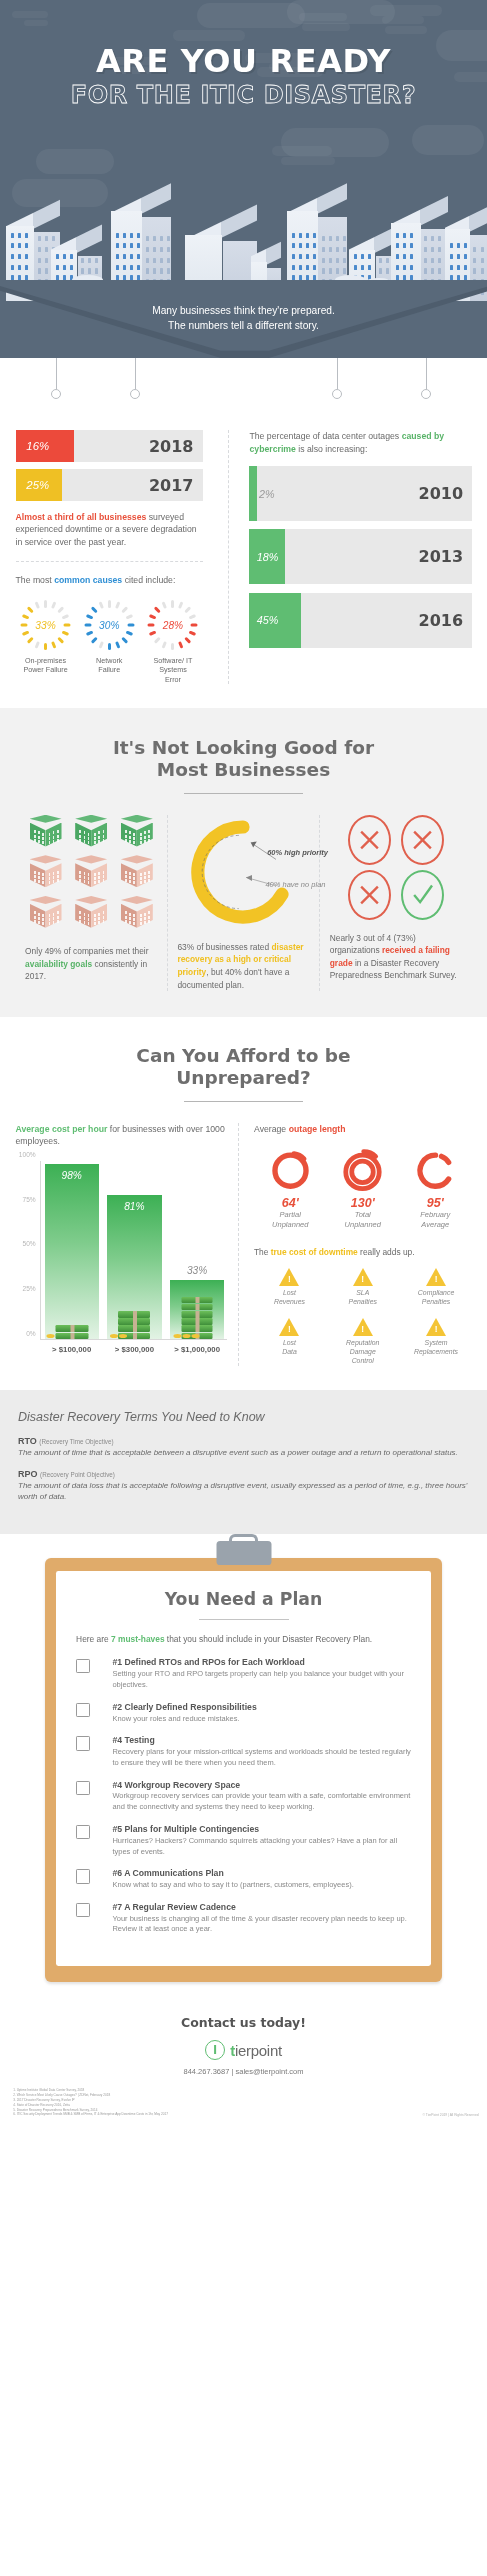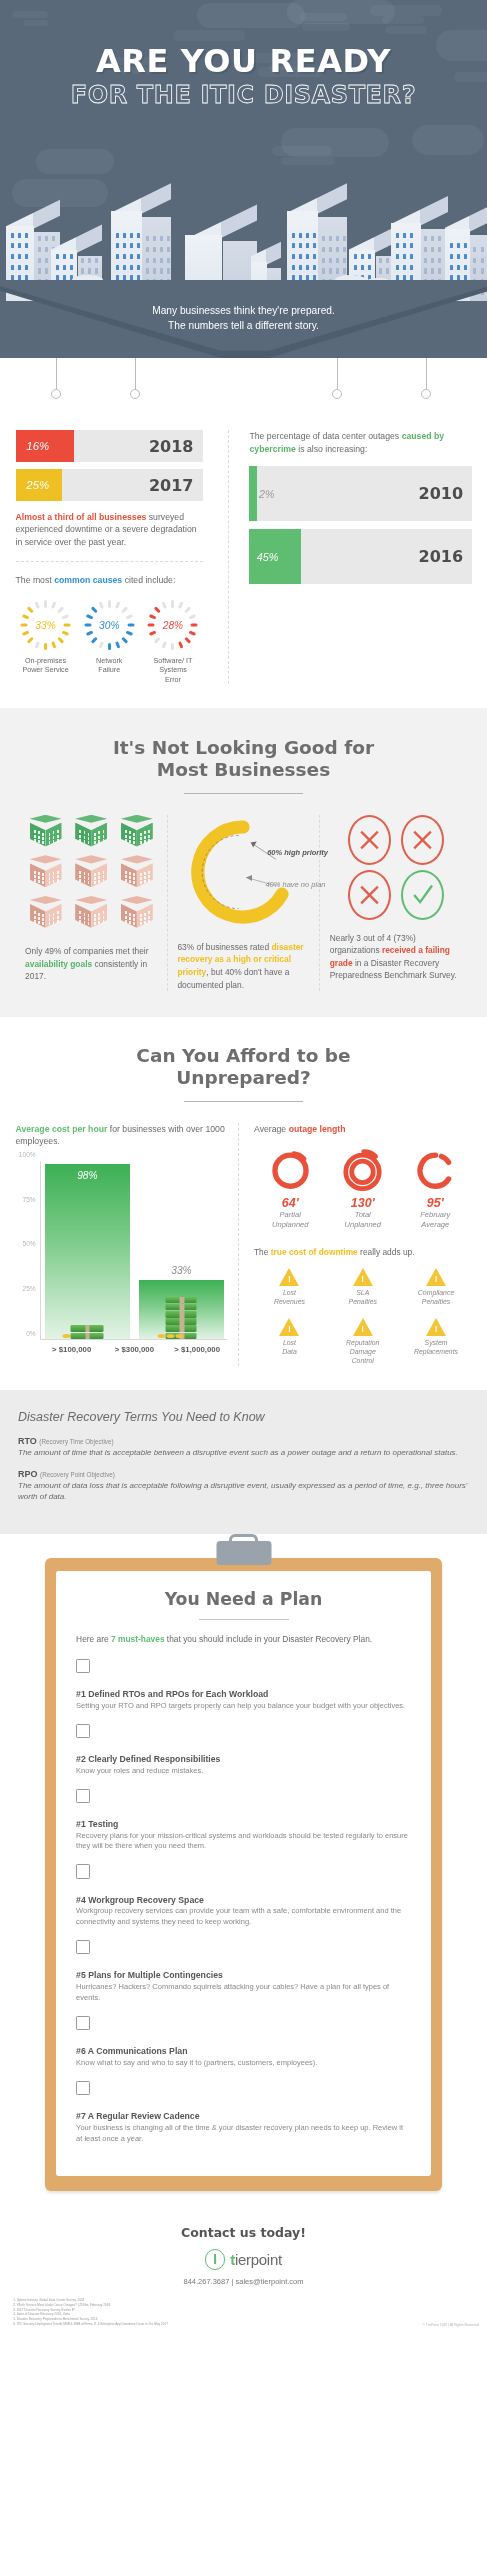--- a/index.html
+++ b/index.html
@@ -235,21 +235,21 @@
     width: 55px; height: 24px; background: #9aa3ac; border-radius: 3.6px;
   }
   .clip:after { content: ""; position: absolute; top: -7.2px; left: 50%; transform: translateX(-50%);
                 width: 23px; height: 10.8px; border: 3px solid #9aa3ac; border-bottom: none; border-radius: 6px 6px 0 0; }
   .sheet { background: #fff; border-radius: 2.4px; padding: 18px 20.3px 20.3px; }
   .plan-title { text-align: center; font-family: "DejaVu Sans", sans-serif; font-weight: 700;
                 font-size: 17.3px; color: #6e6e6e; }
   .plan-rule { width: 90px; height: 1.2px; background: #c4c4c4; margin: 9.6px auto 13px; }
   .plan-lead { font-size: 8.4px; color: #6a6a6a; line-height: 1.5; margin-bottom: 12px; }
   .plan-lead .g { color: #5fbd72; font-weight: 700; }
-  .item { display: flex; gap: 16px; margin-bottom: 10.8px; align-items: flex-start; flex-direction: column; }
+  .item { display: flex; gap: 22px; margin-bottom: 10.8px; align-items: flex-start; }
   .cbox { width: 14.3px; height: 14.3px; border: 1.2px solid #9a9a9a; border-radius: 1.2px; flex: none; margin-top: 1.2px; }
   .item h4 { font-weight: 700; font-size: 8.7px; color: #555; }
   .item p { font-size: 7.5px; color: #8a8a8a; line-height: 1.45; margin-top: 1.8px; }
 
   
   .footer { background: #fff; padding: 15.5px 0 6px; text-align: center; }
   .footer h3 { font-family: "DejaVu Sans", sans-serif; font-weight: 700; font-size: 12.5px; color: #555; }
   .brand { display: flex; align-items: center; justify-content: center; gap: 4.8px; margin: 9.6px 0 7.2px; }
   .blogo { width: 20.3px; height: 20.3px; border: 1.8px solid #5fbd72; border-radius: 50%; position: relative; }
   .blogo:after { content: ""; position: absolute; left: 50%; top: 3.6px; transform: translateX(-50%);
@@ -678,21 +678,21 @@
               <div class="tick" style="transform: rotate(225deg); background: rgb(239, 192, 36);"></div>
               <div class="tick" style="transform: rotate(247.5deg); background: rgb(239, 192, 36);"></div>
               <div class="tick" style="transform: rotate(270deg); background: rgb(239, 192, 36);"></div>
               <div class="tick" style="transform: rotate(292.5deg); background: rgb(239, 192, 36);"></div>
               <div class="tick" style="transform: rotate(315deg); background: rgb(239, 192, 36);"></div>
               <div class="tick" style="transform: rotate(337.5deg);"></div>
               <span class="val" style="color: rgb(239, 192, 36);">33%</span>
             </div>
           <div class="cause-label">
             <div>On-premises</div>
-            <div>Power Service</div>
+            <div>Power Failure</div>
           </div>
         </div>
         <div class="cause">
           <div class="ring">
               <div class="tick" style="transform: rotate(0deg);"></div>
               <div class="tick" style="transform: rotate(22.5deg);"></div>
               <div class="tick" style="transform: rotate(45deg);"></div>
               <div class="tick" style="transform: rotate(67.5deg);"></div>
               <div class="tick" style="transform: rotate(90deg); background: rgb(47, 143, 212);"></div>
               <div class="tick" style="transform: rotate(112.5deg); background: rgb(47, 143, 212);"></div>
@@ -746,20 +746,25 @@
 
     <div class="stats-right">
       <p class="para" style="margin-bottom:10.8px;">
         <span>The percentage of data center outages </span><span class="green">caused by cybercrime</span><span> is also increasing:</span>
       </p>
 
       <div class="gbar">
         <div class="fill" style="width:3.5%;"></div>
         <div class="pct" style="color:#9a9a9a;padding-left:9.6px;">2%</div>
         <div class="year">2010</div>
+      </div>
+      <div class="gbar">
+        <div class="fill" style="width:16%;"></div>
+        <div class="pct" style="color:#fff;">18%</div>
+        <div class="year">2013</div>
       </div>
       <div class="gbar">
         <div class="fill" style="width:23%;"></div>
         <div class="pct" style="color:#fff;">45%</div>
         <div class="year">2016</div>
       </div>
     </div>
   </section>
 
   <section class="sec-grey">
@@ -1093,20 +1098,43 @@
                     </div>
                     <div style="width:33px;height:6.6px;background:linear-gradient(180deg,#6cbf5a,#3f8f3a);border-radius:1.2px;margin-top:0.6px;position:relative;">
                       <div style="position:absolute;left:45%;top:0;bottom:0;width:4.2px;background:#c6b293;"></div>
                     </div>
                   </div>
                   <div style="position:absolute;left:-8.4px;bottom:1.2px;display:flex;gap:1.2px;align-items:flex-end;">
                     <div style="width:7.8px;height:3.6px;background:#f0c43a;border-radius:50%;"></div>
                   </div>
                 </div>
               </div>
+              <div class="colbar" style="height: 81%;">
+                <div class="v">81%</div>
+                <div class="money">
+                  <div style="display:flex;flex-direction:column-reverse;align-items:center;">
+                    <div style="width:32px;height:6.6px;background:linear-gradient(180deg,#6cbf5a,#3f8f3a);border-radius:1.2px;margin-top:0.6px;position:relative;">
+                      <div style="position:absolute;left:45%;top:0;bottom:0;width:4.2px;background:#c6b293;"></div>
+                    </div>
+                    <div style="width:32px;height:6.6px;background:linear-gradient(180deg,#6cbf5a,#3f8f3a);border-radius:1.2px;margin-top:0.6px;position:relative;">
+                      <div style="position:absolute;left:45%;top:0;bottom:0;width:4.2px;background:#c6b293;"></div>
+                    </div>
+                    <div style="width:32px;height:6.6px;background:linear-gradient(180deg,#6cbf5a,#3f8f3a);border-radius:1.2px;margin-top:0.6px;position:relative;">
+                      <div style="position:absolute;left:45%;top:0;bottom:0;width:4.2px;background:#c6b293;"></div>
+                    </div>
+                    <div style="width:32px;height:6.6px;background:linear-gradient(180deg,#6cbf5a,#3f8f3a);border-radius:1.2px;margin-top:0.6px;position:relative;">
+                      <div style="position:absolute;left:45%;top:0;bottom:0;width:4.2px;background:#c6b293;"></div>
+                    </div>
+                  </div>
+                  <div style="position:absolute;left:-8.4px;bottom:1.2px;display:flex;gap:1.2px;align-items:flex-end;">
+                    <div style="width:7.8px;height:3.6px;background:#f0c43a;border-radius:50%;"></div>
+                    <div style="width:7.8px;height:3.6px;background:#f0c43a;border-radius:50%;"></div>
+                  </div>
+                </div>
+              </div>
               <div class="colbar" style="height: 33%;">
                 <div class="v out">33%</div>
                 <div class="money">
                   <div style="display:flex;flex-direction:column-reverse;align-items:center;">
                     <div style="width:31px;height:6.6px;background:linear-gradient(180deg,#6cbf5a,#3f8f3a);border-radius:1.2px;margin-top:0.6px;position:relative;">
                       <div style="position:absolute;left:45%;top:0;bottom:0;width:4.2px;background:#c6b293;"></div>
                     </div>
                     <div style="width:31px;height:6.6px;background:linear-gradient(180deg,#6cbf5a,#3f8f3a);border-radius:1.2px;margin-top:0.6px;position:relative;">
                       <div style="position:absolute;left:45%;top:0;bottom:0;width:4.2px;background:#c6b293;"></div>
                     </div>
@@ -1298,21 +1326,21 @@
             <div class="item">
               <div class="cbox"></div>
               <div>
                 <h4>#2 Clearly Defined Responsibilities</h4>
                 <p>Know your roles and reduce mistakes.</p>
               </div>
             </div>
             <div class="item">
               <div class="cbox"></div>
               <div>
-                <h4>#1 Testing</h4>
+                <h4>#4 Testing</h4>
                 <p>Recovery plans for your mission-critical systems and workloads should be tested regularly to ensure they will be there when you need them.</p>
               </div>
             </div>
             <div class="item">
               <div class="cbox"></div>
               <div>
                 <h4>#4 Workgroup Recovery Space</h4>
                 <p>Workgroup recovery services can provide your team with a safe, comfortable environment and the connectivity and systems they need to keep working.</p>
               </div>
             </div>

